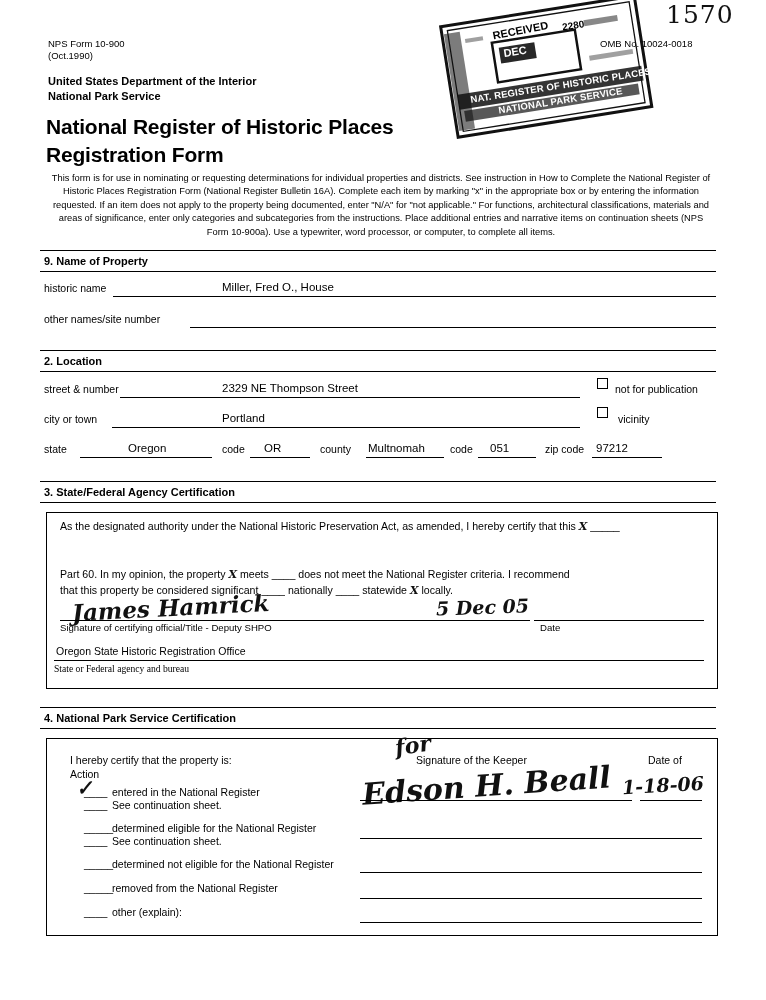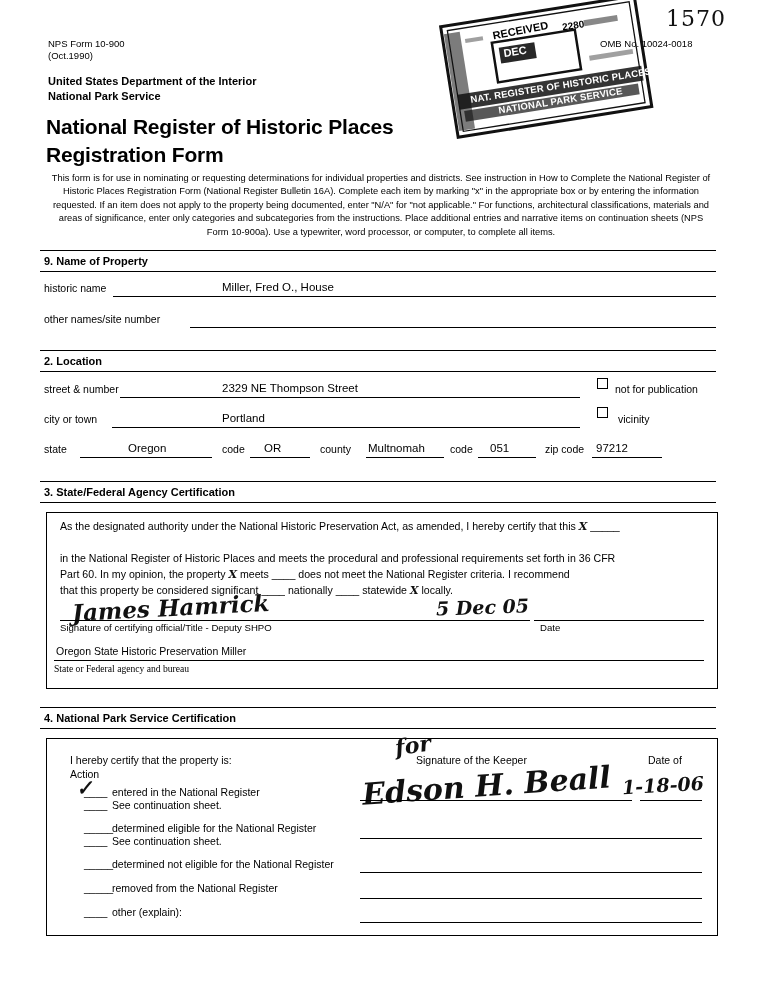--- a/index.html
+++ b/index.html
@@ -59,22 +59,22 @@
   }
   
   .stamp-wrap {
     position: absolute;
     left: 440px; top: 4px;
     width: 220px; height: 122px;
     transform: rotate(-9deg);
   }
   .stamp-num {
     position: absolute;
-    left: 666px; top: 6px;
-    font-size: 22px;
+    left: 666px; top: 0;
+    font-size: 25px;
     font-family: "Liberation Serif", serif;
     letter-spacing: 1px;
   }
   
   .sec {
     position: absolute;
     font-size: 11px;
     font-weight: bold;
   }
   .rule {
@@ -239,21 +239,20 @@
   <div class="sec" style="left:44px; top:486px;">3.  State/Federal Agency Certification</div>
   <div class="thinrule" style="left:40px; top:502px; width:676px;"></div>
 
   <div class="certbox" style="left:46px; top:512px; width:670px; height:175px;"></div>
 
   <div class="certtext" style="left:60px; top:518px;">
     <span>As the designated authority under the National Historic Preservation Act, as amended, I hereby certify that this</span>
     <span class="hand" style="position:static;font-size:11px;">X</span>
     <span>_____</span>
   </div>
-  <div class="certtext" style="left:60px; top:550px;">in the National Register of Historic Places and meets the procedural and professional requirements set forth in 36 CFR</div>
   <div class="certtext" style="left:60px; top:566px;">
     <span>Part 60.  In my opinion, the property</span>
     <span class="hand" style="position:static;font-size:11px;">X</span>
     <span>meets</span>
     <span>____</span>
     <span>does not meet the National Register criteria.  I recommend</span>
   </div>
   <div class="certtext" style="left:60px; top:582px;">
     <span>that this property be considered significant</span>
     <span>____</span>
@@ -265,21 +264,21 @@
   </div>
 
   <div class="hand" style="left:72px; top:594px; font-size:23px; transform:rotate(-3deg); font-family:'DejaVu Serif',serif;">James Hamrick</div>
   <div class="thinrule" style="left:60px; top:620px; width:470px;"></div>
   <div class="smalllbl" style="left:60px; top:622px;">Signature of certifying official/Title - Deputy SHPO</div>
 
   <div class="hand" style="left:436px; top:596px; font-size:19px; transform:rotate(-2deg); font-family:'DejaVu Serif',serif;">5 Dec 05</div>
   <div class="thinrule" style="left:534px; top:620px; width:170px;"></div>
   <div class="smalllbl" style="left:540px; top:622px;">Date</div>
 
-  <div class="lbl" style="left:56px; top:645px;">Oregon State Historic Preservation Miller</div>
+  <div class="lbl" style="left:56px; top:645px;">Oregon State Historic Registration Office</div>
   <div class="thinrule" style="left:54px; top:660px; width:650px;"></div>
   <div class="smalllbl" style="left:54px; top:663px;font-family:Liberation Serif, serif;">State or Federal agency and bureau</div>
 
   <div class="rule" style="left:40px; top:707px; width:676px;"></div>
   <div class="sec" style="left:44px; top:712px;">4.  National Park Service Certification</div>
   <div class="thinrule" style="left:40px; top:728px; width:676px;"></div>
 
   <div class="certbox" style="left:46px; top:738px; width:670px; height:196px;"></div>
 
   <div class="lbl" style="left:70px; top:754px;">I hereby certify that the property is:</div>

